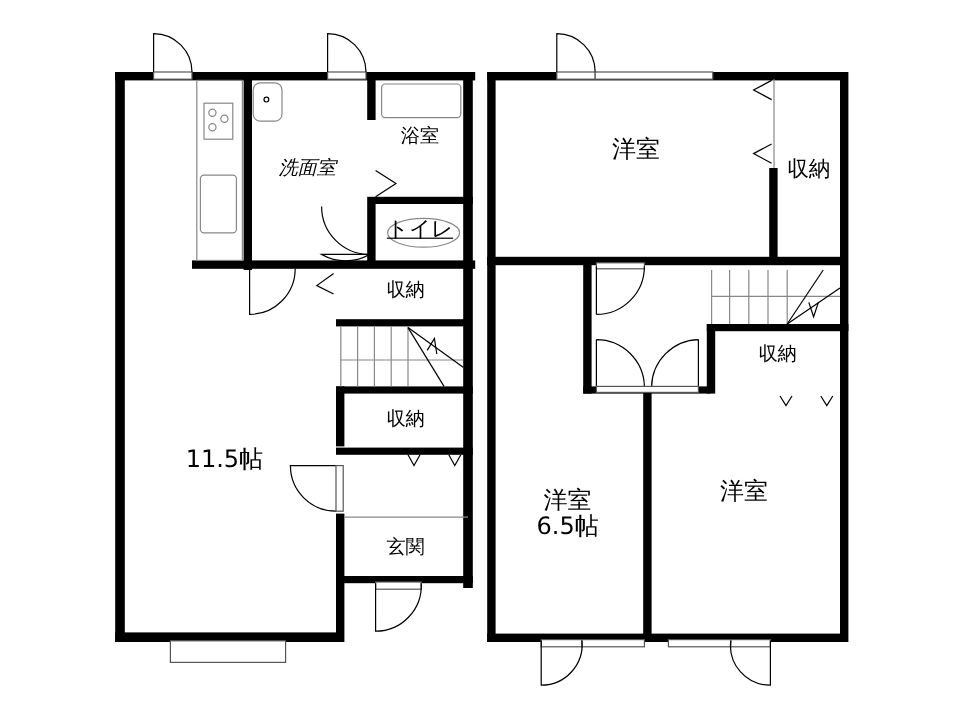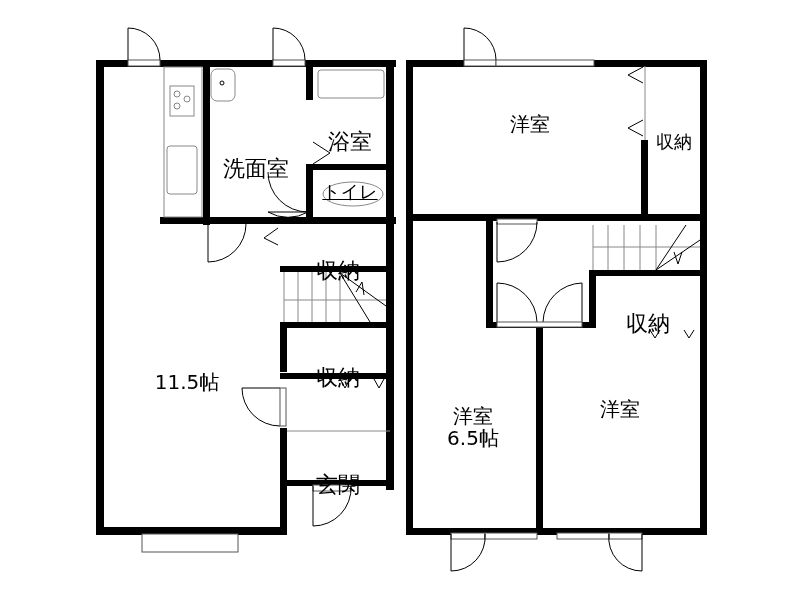--- a/index.html
+++ b/index.html
@@ -4,21 +4,21 @@
 <style>
   html,body{margin:0;padding:0;background:#fff;}
   body{width:800px;height:600px;overflow:hidden;position:relative;font-family:"DejaVu Sans","Liberation Sans",sans-serif;}
   svg{position:absolute;left:0;top:0;}
   .wall{fill:#000;}
   .thin{stroke:#000;stroke-width:1;fill:none;}
   .grey{stroke:#888;stroke-width:1;fill:none;}
   .win{fill:#fff;stroke:#555;stroke-width:1;}
   .lbl{position:absolute;color:#000;text-align:center;line-height:1.12;white-space:nowrap;}
   .big{font-size:20px;}
-  .mid{font-size:22px;margin-top:26px;}
+  .mid{font-size:16px;}
   .sm{font-size:18px;}
 </style>
 </head>
 <body>
 
 <svg width="800" height="600" viewBox="0 0 800 600">
 
   <g>
 
     <rect class="wall" x="96" y="60" width="8" height="475"></rect>
@@ -145,21 +145,21 @@
     <path class="thin" d="M451 534 V571 A34 34 0 0 0 485 534"></path>
     <rect class="win" x="557" y="533" width="52" height="6"></rect>
     <rect class="win" x="609" y="533" width="33" height="6"></rect>
     <path class="thin" d="M642 534 V571 A33 33 0 0 1 609 534"></path>
   </g>
 </svg>
 
 <div class="lbl big" style="left:128px;top:371px;width:118px;">
   <div>11.5帖</div>
 </div>
-<div class="lbl mid" style="left:206px;top:131px;width:100px;">
+<div class="lbl mid" style="left:206px;top:131px;width:100px;font-style:italic;">
   <div>洗面室</div>
 </div>
 <div class="lbl mid" style="left:313px;top:104px;width:74px;">
   <div>浴室</div>
 </div>
 <div class="lbl sm" style="left:313px;top:182px;width:74px;text-decoration:underline;">
   <div>トイレ</div>
 </div>
 <div class="lbl mid" style="left:290px;top:233px;width:96px;">
   <div>収納</div>

